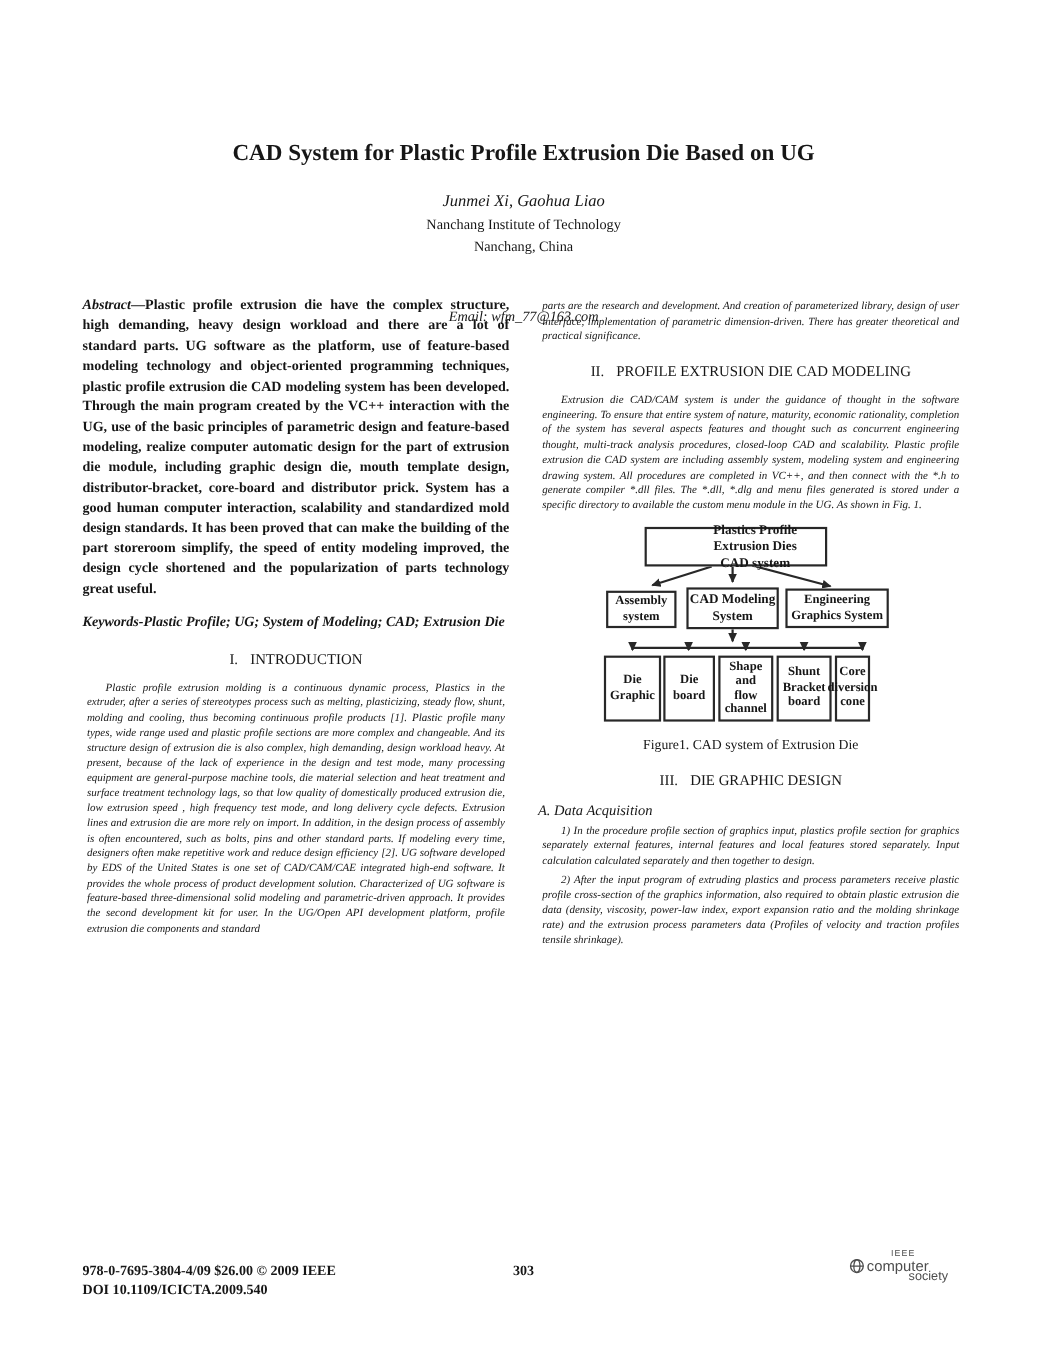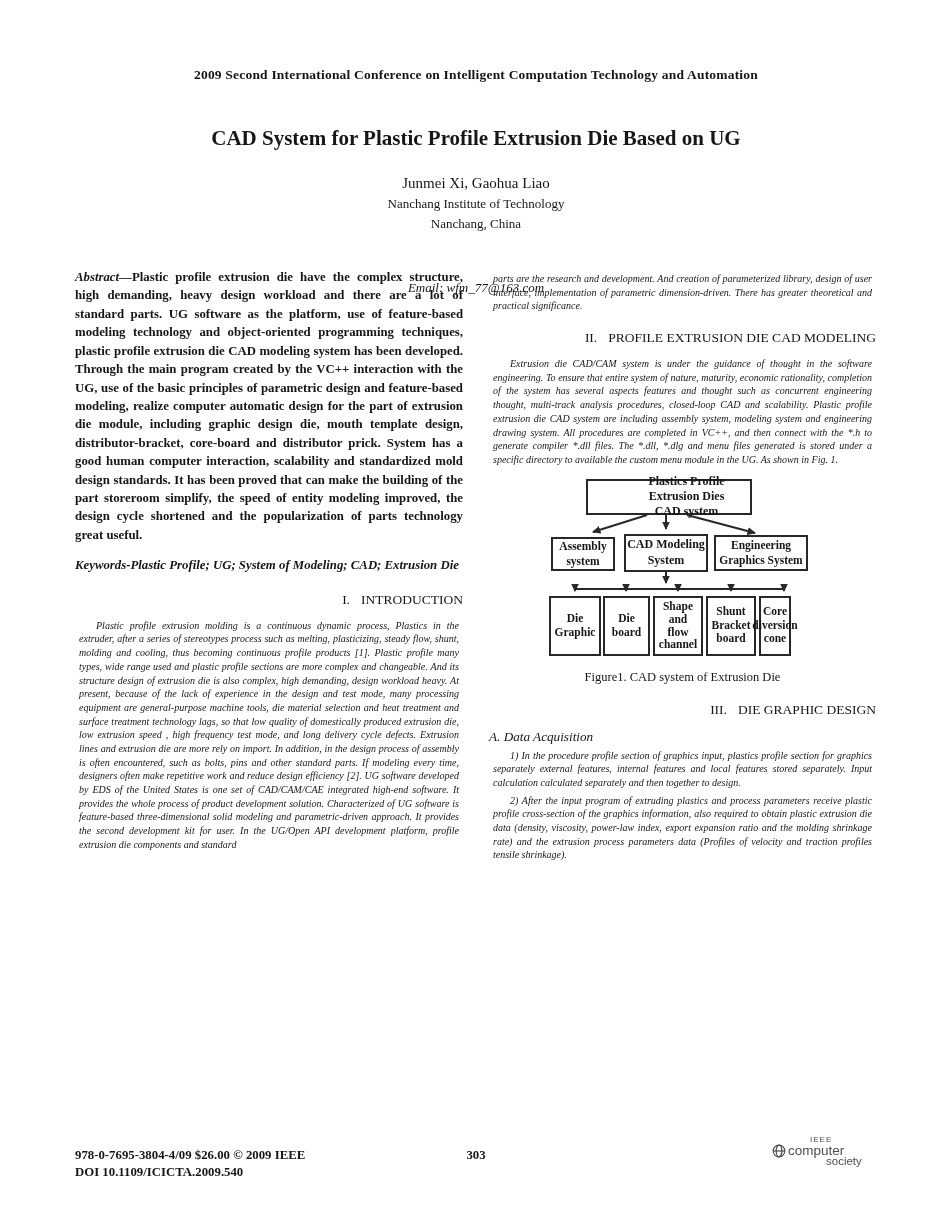--- a/index.html
+++ b/index.html
@@ -4,35 +4,35 @@
 <style>
   html,body{margin:0;padding:0;background:#ffffff;}
   .page{position:relative;width:952px;height:1232px;background:#ffffff;
         font-family:"Liberation Serif",serif;color:#161616;overflow:hidden;}
 
   .conf-header{position:absolute;top:67px;left:0;right:0;text-align:center;
                font-size:13.5px;font-weight:bold;letter-spacing:.2px;}
 
   .title-block{position:absolute;top:126px;left:0;right:0;text-align:center;}
   .paper-title{font-size:21px;font-weight:bold;margin:0 0 24px;}
-  .authors{font-size:15px;margin-bottom:4px;}
+  .authors{font-size:15px;margin-bottom:4px;font-style:italic;}
   .affiliation{font-size:13px;margin-bottom:4px;}
   .location{font-size:13px;margin-bottom:4px;}
   .email{font-size:13px;font-style:italic;margin-top:48px;}
 
   .col{position:absolute;top:268px;}
   .col-left{left:75px;width:388px;}
   .col-right{left:489px;width:387px;}
 
   .abstract{font-size:12.8px;font-weight:bold;line-height:1.44;text-align:justify;margin:0 0 12px;}
   .abstract-label{font-style:italic;}
   .keywords{font-size:12.8px;font-weight:bold;font-style:italic;text-align:justify;
             line-height:1.44;margin:0 0 4px;}
 
-  .sec-heading{font-size:13.5px;font-weight:normal;text-align:right;margin:17px 0 11px;}
+  .sec-heading{font-size:13.5px;font-weight:normal;text-align:center;margin:17px 0 11px;}
   .sec-num{margin-right:11px;}
 
   .body-p{font-size:10px;line-height:1.37;text-align:justify;margin:4px;font-style:italic;}
   .indent{text-indent:17px;}
 
   .subsec{font-size:13.2px;font-style:italic;font-weight:normal;text-align:left;margin:10px 0 4px;}
 
   .figure{position:relative;width:100%;height:184px;margin:10px 0 0;}
   .fig-arrows{position:absolute;left:0;top:0;pointer-events:none;}
   .fig-box{position:absolute;box-sizing:border-box;border:2px solid #282828;background:#fff;
@@ -58,21 +58,20 @@
   .cs-ieee{font-size:8px;letter-spacing:1px;margin-left:38px;}
   .cs-row{display:flex;align-items:center;gap:2px;margin-top:-1px;}
   .cs-computer{font-size:13.5px;}
   .cs-society{font-size:11.5px;margin-left:54px;margin-top:-3px;}
 </style>
 </head>
 <body>
 
 <div class="page">
 
-  <div class="conf-header">2009 Second International Conference on Intelligent Computation Technology and Automation</div>
 
   <div class="title-block">
     <h1 class="paper-title">CAD System for Plastic Profile Extrusion Die Based on UG</h1>
     <div class="authors">Junmei Xi, Gaohua Liao</div>
     <div class="affiliation">Nanchang Institute of Technology</div>
     <div class="location">Nanchang, China</div>
     <div class="email">Email: wfm_77@163.com</div>
   </div>
 
   <div class="col col-left">

